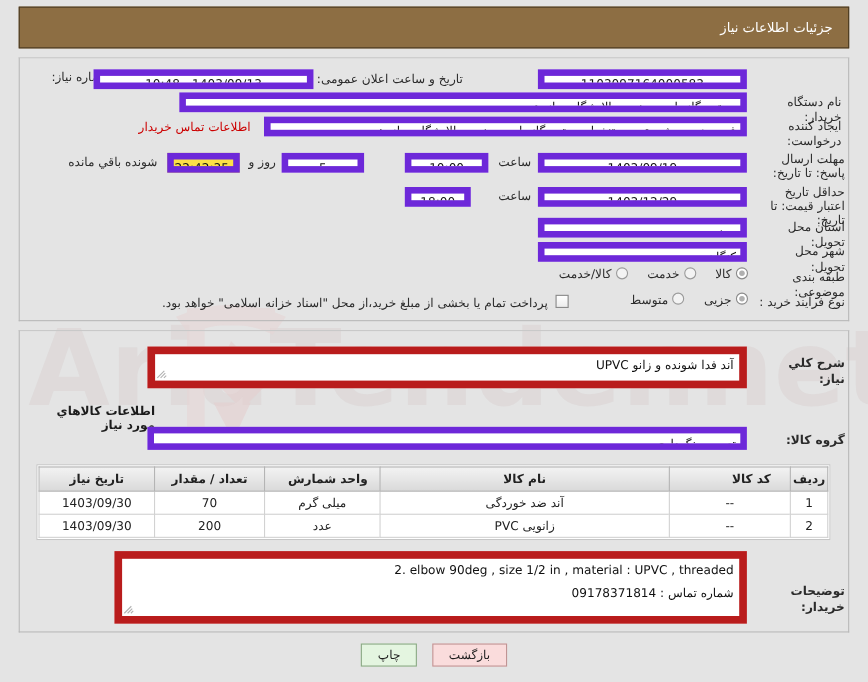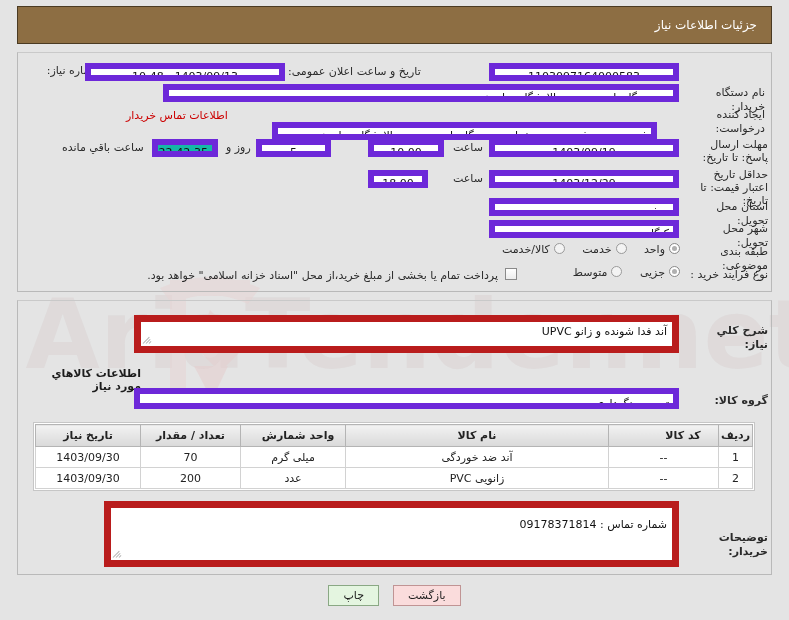--- a/index.html
+++ b/index.html
@@ -86,21 +86,21 @@
     line-height: 16px;
     font-size: 11px;
     color: #111;
     padding: 0 4px;
     text-align: center;
     overflow: hidden;
     white-space: nowrap;
     font-family: "DejaVu Sans", "Liberation Sans", sans-serif;
   }
   .fld.rt { text-align: right; }
-  .fld.cream { background: #14b8a6; }
+  .fld.cream { background: #fde047; }
 
   .inline-txt {
     font-size: 11px;
     color: #2b2b2b;
     line-height: 18px;
     padding: 0 4px;
     white-space: nowrap;
   }
   .link {
     color: #cc0000;
@@ -267,46 +267,46 @@
     </div>
     <div class="fld" style="position:absolute; left:489px; top:63px; width:190px;">1103097164000583</div>
 
     <div class="lbl" style="position:absolute; left:288px; top:65px; width:160px; text-align:left;">تاریخ و ساعت اعلان عمومی:</div>
     <div class="fld" style="position:absolute; left:85px; top:63px; width:200px;">1403/09/13 - 10:48</div>
 
     <div class="lbl" style="position:absolute; left:690px; top:86px; width:75px; text-align:right;">نام دستگاه خریدار:</div>
     <div class="fld rt" style="position:absolute; left:163px; top:84px; width:516px;">مجتمع گاز پارس جنوبی  پالایشگاه دوازدهم</div>
 
     <div class="lbl" style="position:absolute; left:690px; top:108px; width:75px; text-align:right;">ایجاد کننده درخواست:</div>
-    <div class="fld rt" style="position:absolute; left:240px; top:122px; width:385px;margin-left:32px;">فریدون درویش متصدی تنخواه مجتمع گاز پارس جنوبی  پالایشگاه دوازدهم</div>
+    <div class="fld rt" style="position:absolute; left:240px; top:106px; width:439px;">فریدون درویش متصدی تنخواه مجتمع گاز پارس جنوبی  پالایشگاه دوازدهم</div>
     <a class="link" style="position:absolute; left:126px; top:107px;">اطلاعات تماس خریدار</a>
 
     <div class="lbl" style="position:absolute; left:690px; top:138px; width:78px; text-align:right; line-height:13px;">مهلت ارسال پاسخ: تا تاریخ:</div>
     <div class="fld" style="position:absolute; left:489px; top:139px; width:190px;">1403/09/19</div>
     <div class="inline-txt" style="position:absolute; left:449px; top:139px;">ساعت</div>
     <div class="fld" style="position:absolute; left:368px; top:139px; width:76px;">10:00</div>
     <div class="fld" style="position:absolute; left:256px; top:139px; width:75px;">5</div>
     <div class="inline-txt" style="position:absolute; left:222px; top:139px;">روز و</div>
     <div class="fld cream" style="position:absolute; left:152px; top:139px; width:66px;">22:42:35</div>
-    <div class="inline-txt" style="position:absolute; left:58px; top:139px;">ساعت باقي مانده</div>
+    <div class="inline-txt" style="position:absolute; left:58px; top:139px;">شونده باقي مانده</div>
 
     <div class="lbl" style="position:absolute; left:690px; top:168px; width:78px; line-height:13px;">حداقل تاریخ اعتبار قیمت: تا تاریخ:</div>
     <div class="fld" style="position:absolute; left:489px; top:170px; width:190px;">1403/12/29</div>
     <div class="inline-txt" style="position:absolute; left:449px; top:170px;">ساعت</div>
     <div class="fld" style="position:absolute; left:368px; top:170px; width:60px;">18:00</div>
 
     <div class="lbl" style="position:absolute; left:690px; top:200px; width:78px; text-align:right;">استان محل تحویل:</div>
     <div class="fld rt" style="position:absolute; left:489px; top:198px; width:190px;">بوشهر</div>
 
     <div class="lbl" style="position:absolute; left:690px; top:222px; width:78px; text-align:right;">شهر محل تحویل:</div>
     <div class="fld rt" style="position:absolute; left:489px; top:220px; width:190px;">کنگان</div>
 
     <div class="lbl" style="position:absolute; left:690px; top:245px; width:78px; text-align:right;">طبقه بندی موضوعی:</div>
     <div style="position:absolute; left:440px; top:243px; width:240px; direction:rtl; text-align:right;">
-      <span class="radio on"></span><span class="rlabel">واحد</span>
+      <span class="radio on"></span><span class="rlabel">کالا</span>
       <span class="radio"></span><span class="rlabel">خدمت</span>
       <span class="radio"></span><span class="rlabel">کالا/خدمت</span>
     </div>
 
     <div class="lbl" style="position:absolute; left:690px; top:268px; width:78px; text-align:right;">نوع فرآیند خرید :</div>
     <div style="position:absolute; left:500px; top:266px; width:180px; direction:rtl; text-align:right;">
       <span class="radio on"></span><span class="rlabel">جزیی</span>
       <span class="radio"></span><span class="rlabel">متوسط</span>
     </div>
     <span class="chk" style="position:absolute; left:505px; top:268px;"></span>
@@ -357,20 +357,21 @@
             <td>عدد</td>
             <td>200</td>
             <td>1403/09/30</td>
           </tr>
         </tbody>
       </table>
     </div>
 
     <div class="lbl b" style="position:absolute; left:690px; top:531px; width:78px; text-align:right;">توضیحات خریدار:</div>
     <div class="ta" style="position:absolute; left:104px; top:501px; width:575px; height:66px; padding-top:3px;">
+      <div class="ltr">2. elbow 90deg , size 1/2 in , material : UPVC , threaded</div>
       <div style="height:6px;"></div>
       <div>شماره تماس : 09178371814</div>
       <span class="grip">
           <i></i>
           <i></i>
           <i></i>
         </span>
     </div>
 
     <div class="btns">

